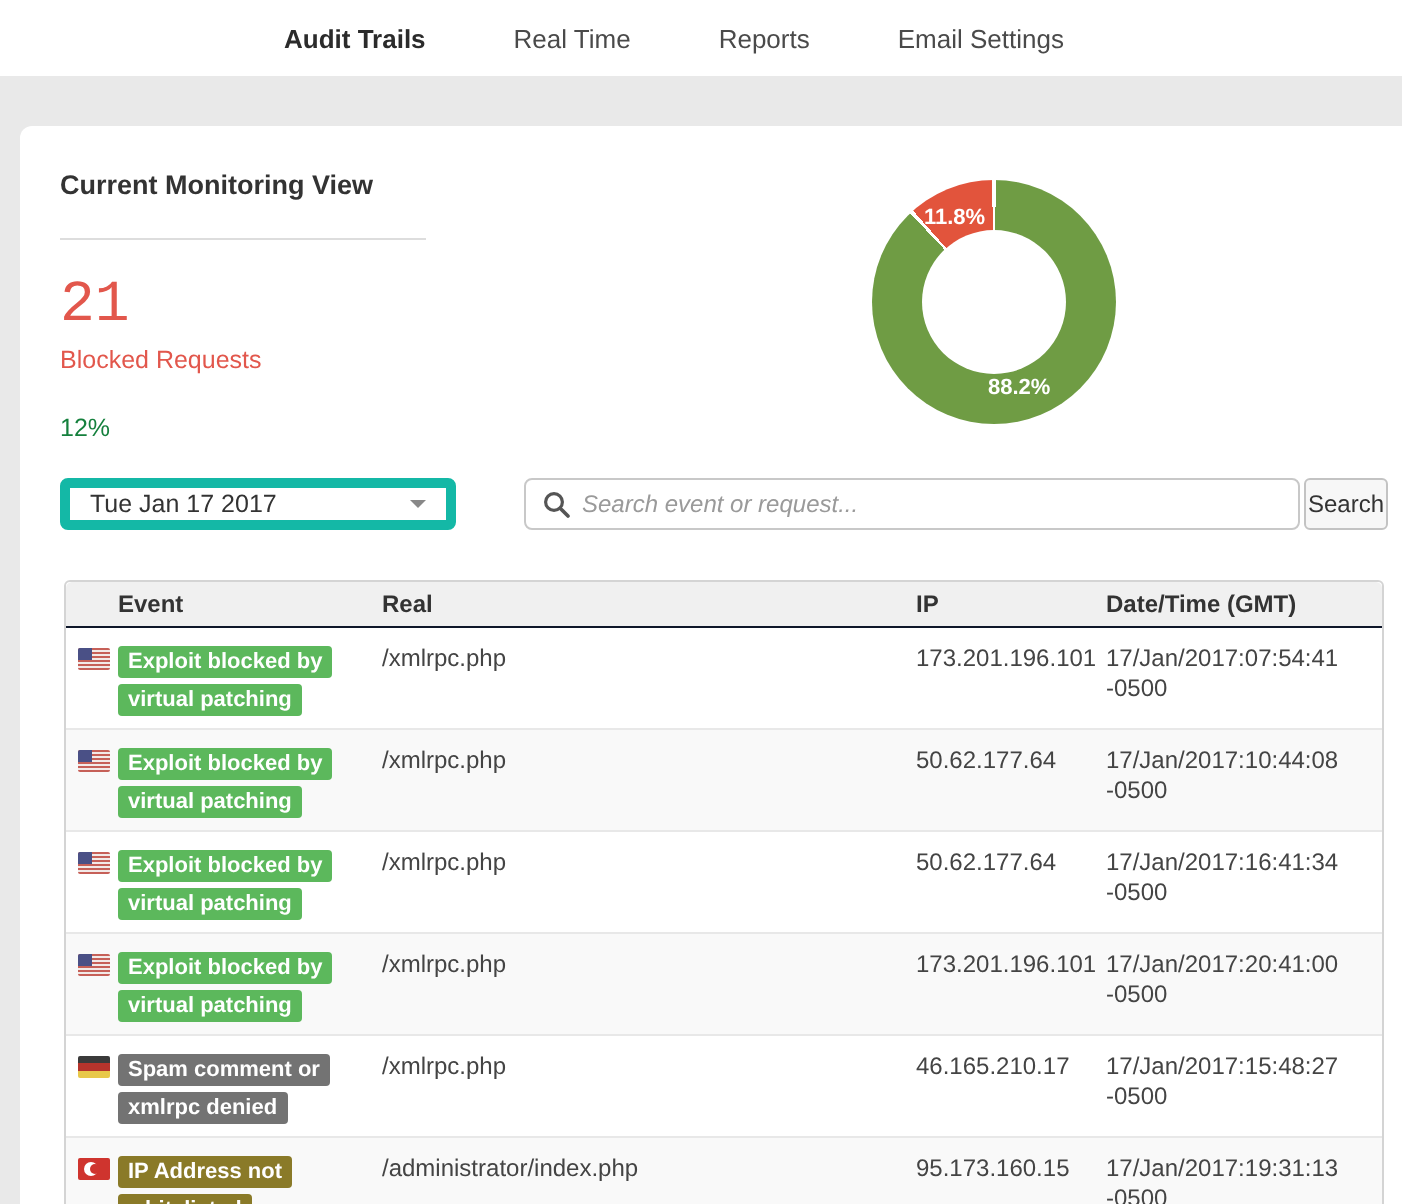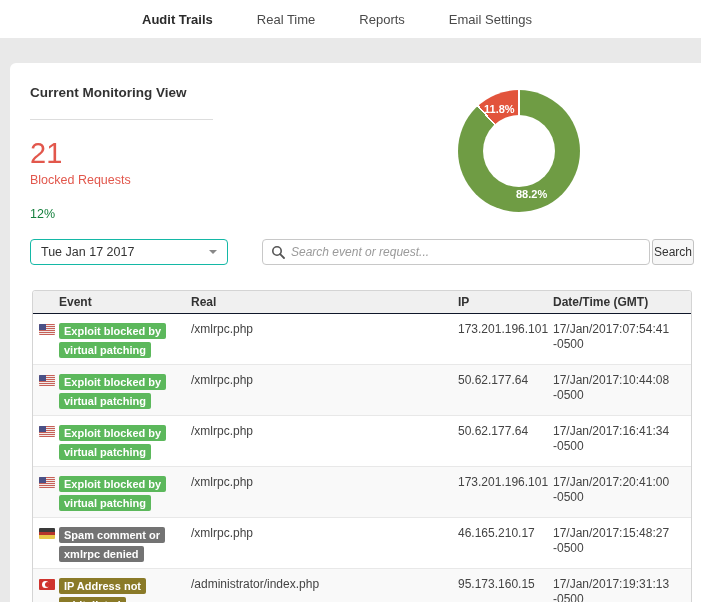--- a/index.html
+++ b/index.html
@@ -34,29 +34,29 @@
   }
   .divider {
     position:absolute; left:20px; top:56px; width:183px; height:0;
     border-bottom:1px solid #ddd;
   }
 
   
   .stat { position:absolute; top:75px; }
   .stat-blocked { left:20px; }
   .stat-allowed { left:112px; }
-  .stat-value { font-size:29px; font-weight:300; line-height:30px; }
+  .stat-value { font-size:29px; font-weight:300; line-height:30px;font-family:Liberation Mono, monospace; }
   .stat-blocked .stat-value, .stat-blocked .stat-label { color:#e2574c; }
   .stat-allowed .stat-value, .stat-allowed .stat-label { color:#7aa05a; }
   .stat-label { font-size:12.5px; margin-top:5px; white-space:nowrap; }
   .stat-percent { font-size:12.5px; color:#15803d; margin-top:20px; }
 
   
   .donut {
-    position:absolute; left:448px; top:27px; width:122px; height:122px;
+    position:absolute; left:426px; top:27px; width:122px; height:122px;
     border-radius:50%;
     background:conic-gradient(from 0deg,
       #fff 0 0.25%,
       #6f9c44 0.25% 87.95%,
       #fff 87.95% 88.45%,
       #e2543c 88.45% 99.75%,
       #fff 99.75% 100%);
     text-decoration:underline;
   }
   .donut-hole {
@@ -66,21 +66,21 @@
   .donut-label {
     position:absolute; color:#fff; font-size:11px; font-weight:bold;
     white-space:nowrap;
   }
   .donut-label-red { left:26px; top:13px; }
   .donut-label-green { left:58px; top:98px; }
 
   
   .date-select {
     position:absolute; left:20px; top:176px; width:198px; height:26px;
-    border:1px solid #14b8a6; border-radius:4px; background:#fff;
+    border:5px solid #14b8a6; border-radius:4px; background:#fff;
     display:flex; align-items:center; padding:0 10px; cursor:pointer;
   }
   .date-select-text { font-size:12.5px; color:#333; flex:1; }
   .caret-down {
     width:0; height:0; border-left:4px solid transparent;
     border-right:4px solid transparent; border-top:4px solid #888;
   }
   .search-box {
     position:absolute; left:252px; top:176px; width:388px; height:26px;
     border:1px solid #c8c8c8; border-radius:4px; background:#fff;

